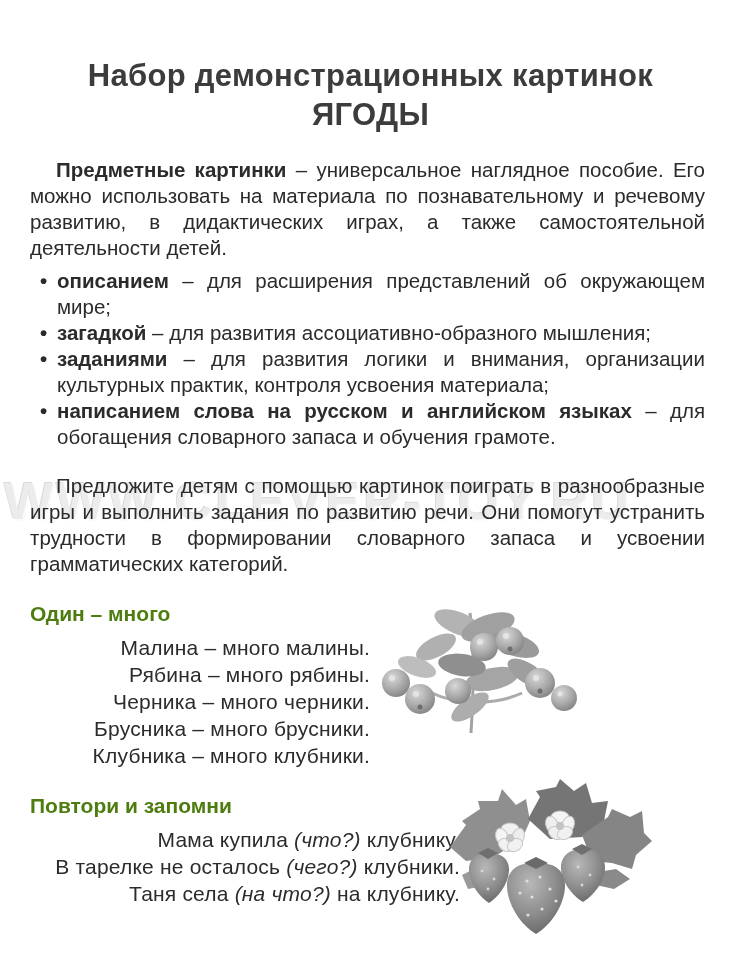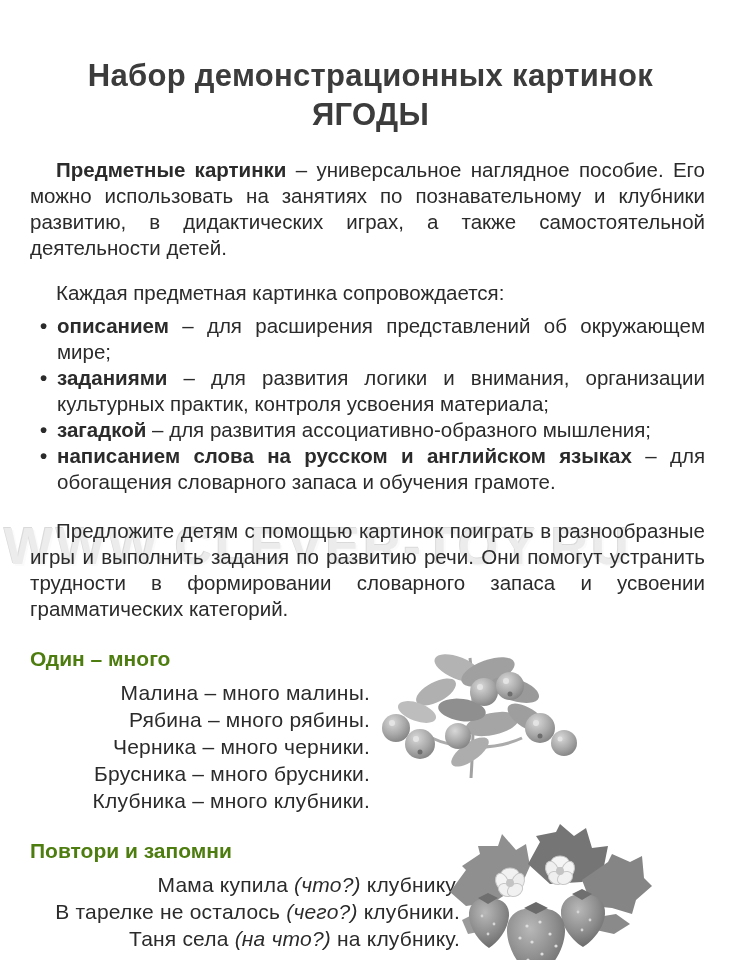--- a/index.html
+++ b/index.html
@@ -107,28 +107,27 @@
 
 <div class="page">
 
   <div class="title">
     <div>Набор демонстрационных картинок</div>
     <div>ЯГОДЫ</div>
   </div>
 
   <div class="content">
 
-    <p class="para indent lead"><span class="bold">Предметные картинки</span><span> – универсальное наглядное пособие. Его можно использовать на занятиях по познавательному и клубники развитию, в дидактических играх, а также самостоятельной деятельности детей.</span></p>
-
-    <p class="para indent accompany-intro">Каждая предметная картинка сопровождается:</p>
+    <p class="para indent lead"><span class="bold">Предметные картинки</span><span> – универсальное наглядное пособие. Его можно использовать на материала по познавательному и речевому развитию, в дидактических играх, а также самостоятельной деятельности детей.</span></p>
+
 
     <ul class="accompany">
       <li><span class="bold">описанием</span><span> – для расширения представлений об окружающем мире;</span></li>
+      <li><span class="bold">загадкой</span><span> – для развития ассоциативно-образного мышления;</span></li>
       <li><span class="bold">заданиями</span><span> – для развития логики и внимания, организации культурных практик, контроля усвоения материала;</span></li>
-      <li><span class="bold">загадкой</span><span> – для развития ассоциативно-образного мышления;</span></li>
       <li><span class="bold">написанием слова на русском и английском языках</span><span> – для обогащения словарного запаса и обучения грамоте.</span></li>
     </ul>
 
     <div class="suggest-wrap">
       <div class="watermark">WWW.CLEVER-TOY.RU</div>
       <p class="para indent suggest">Предложите детям с помощью картинок поиграть в разнообразные игры и выполнить задания по развитию речи. Они помогут устранить трудности в формировании словарного запаса и усвоении грамматических категорий.</p>
     </div>
 
     <div class="section one-many">
       <div class="text-col">

